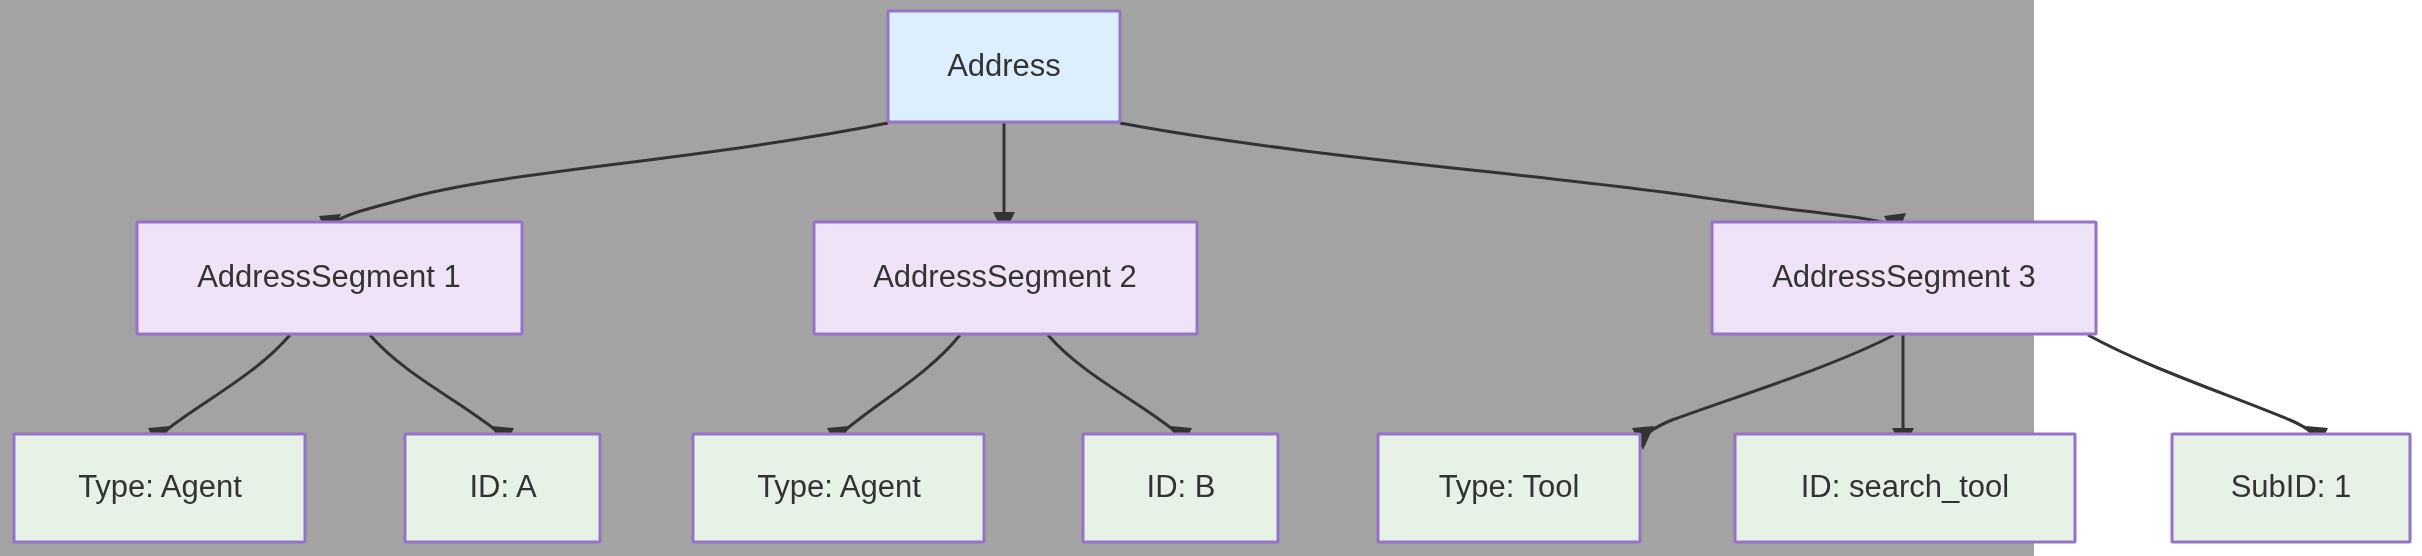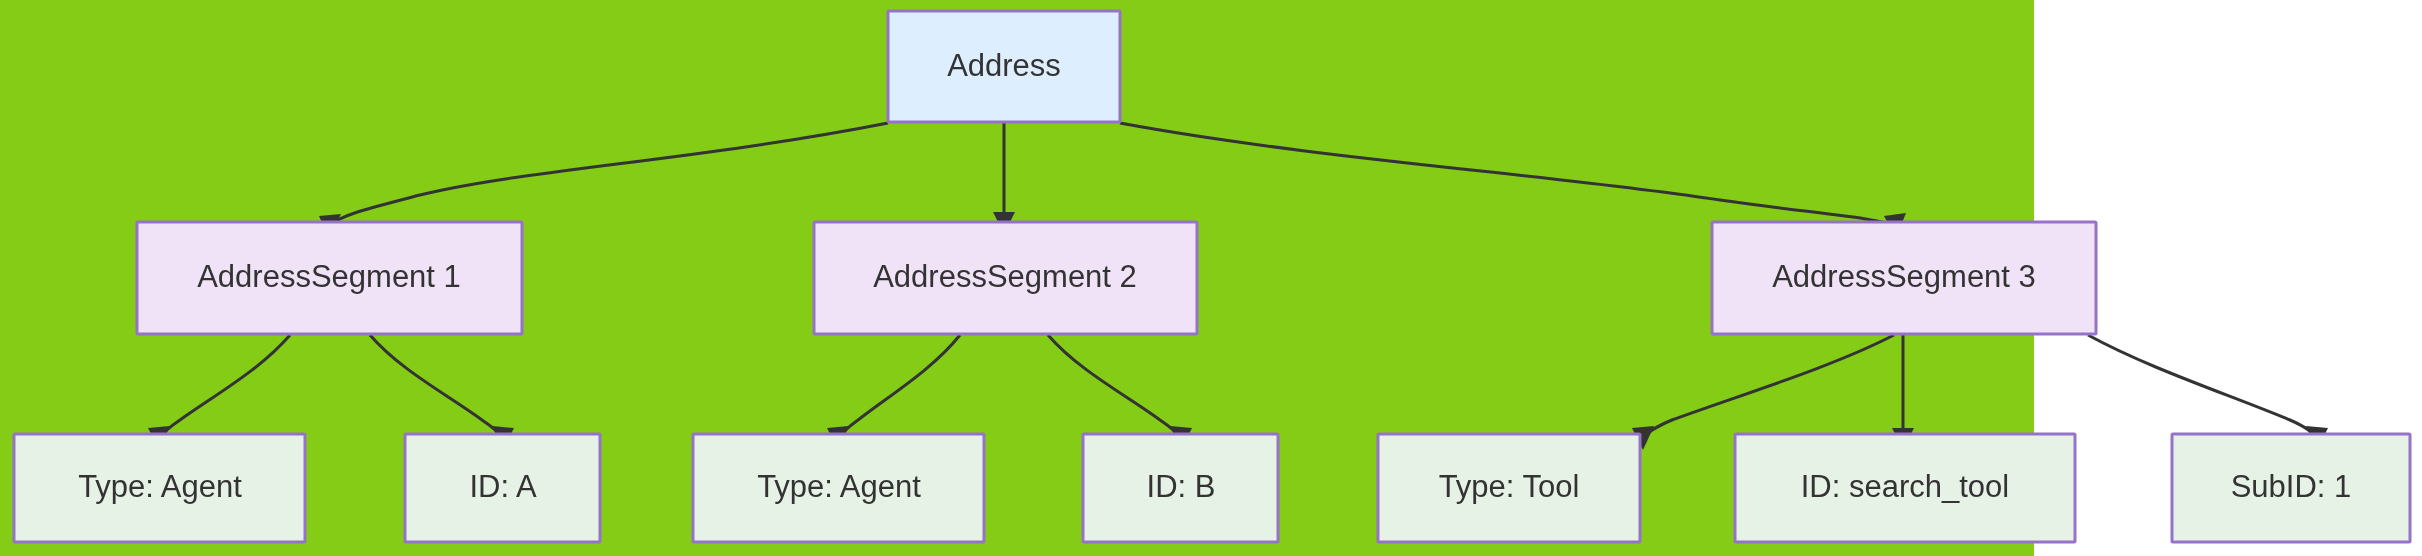--- a/index.html
+++ b/index.html
@@ -10,21 +10,21 @@
   body {
     width: 2422px;
     height: 556px;
     font-family: "Liberation Sans", sans-serif;
     overflow: hidden;
   }
   #diagram-root {
     position: relative;
     width: 2034px;
     height: 556px;
-    background: #84cc16;
+    background: #a3a3a3;
   }
   svg#flowchart {
     display: block;
     width: 2422px;
     height: 556px;
   }
   .node-rect {
     stroke-width: 3px;
   }
   .node-label {

